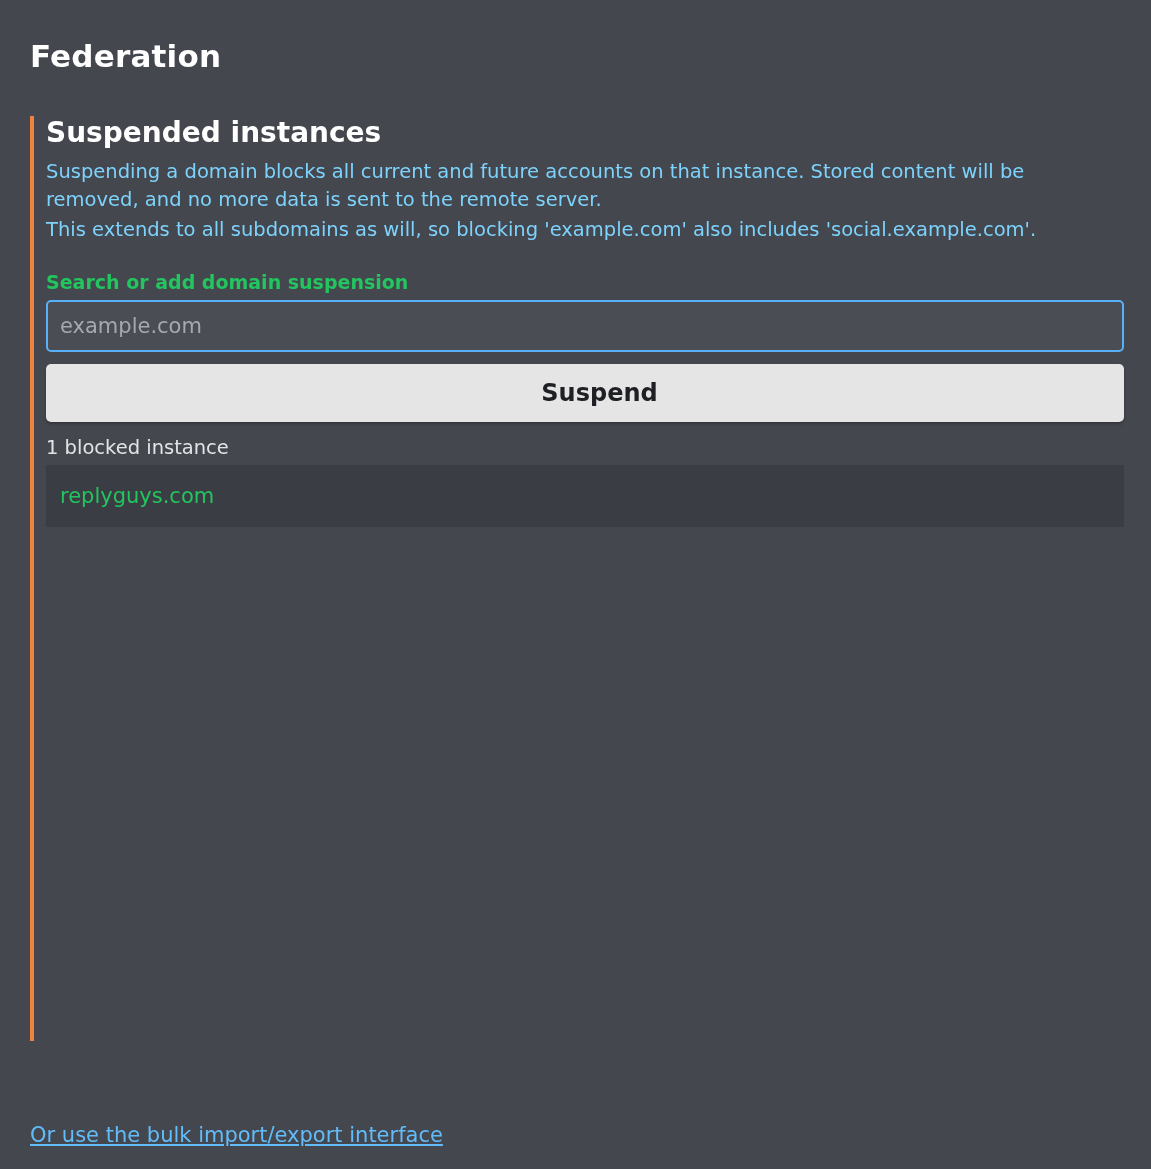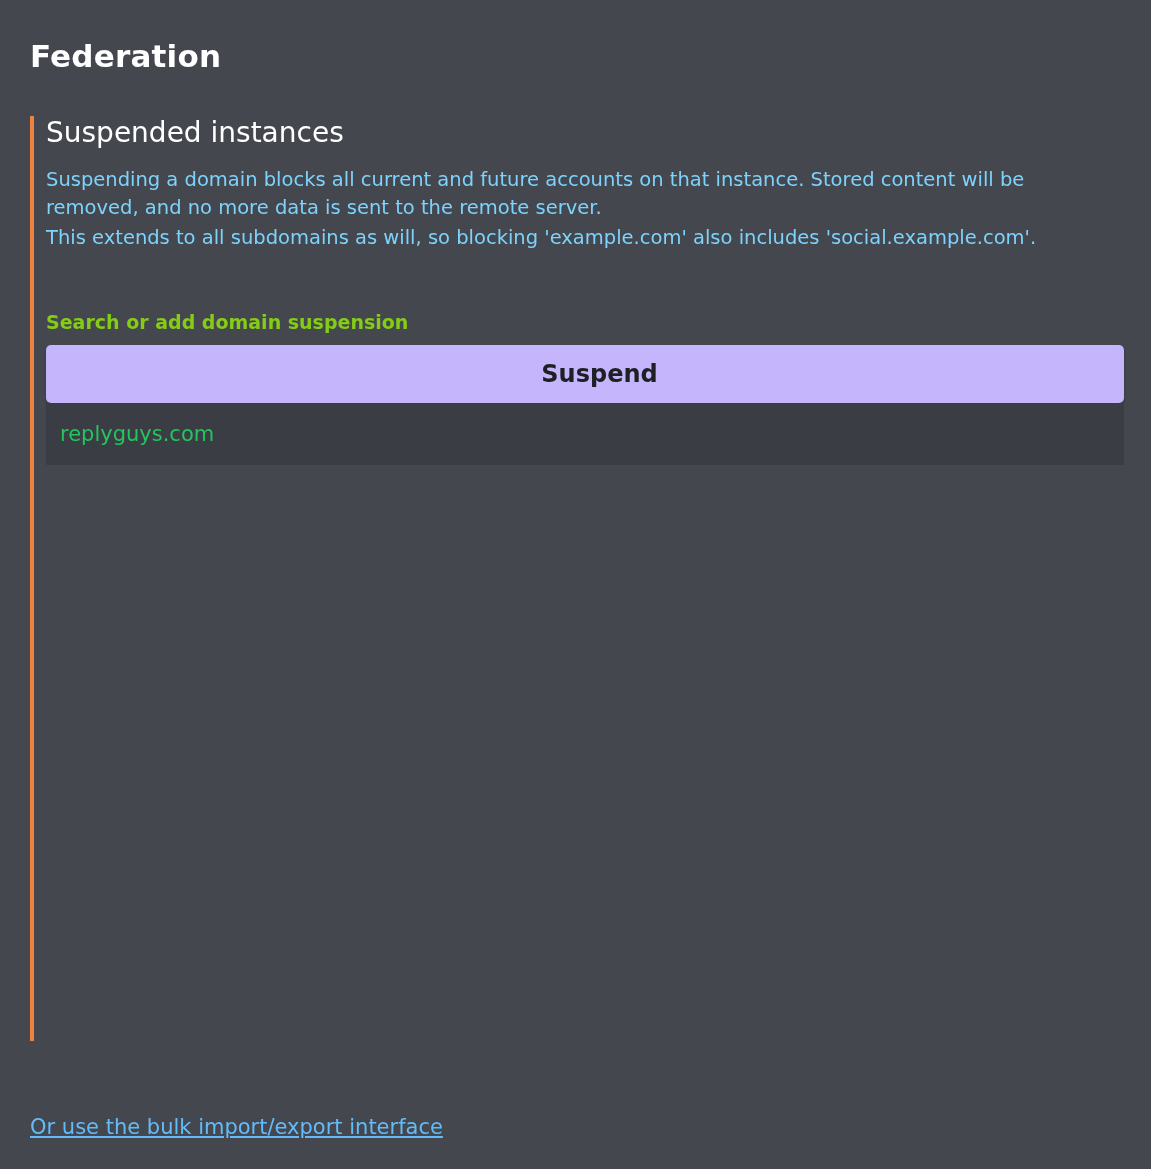--- a/index.html
+++ b/index.html
@@ -31,41 +31,41 @@
     margin: 42px 0 0 30px;
     padding-left: 12px;
     border-left: 4px solid #f0813e;
     width: 1110px;
     box-sizing: border-box;
     min-height: 925px;
     position: relative;
   }
   .panel-title {
     font-size: 28px;
-    font-weight: normal;
+    font-weight: bold;
     color: #ffffff;
-    margin: 0 0 16px 0;
+    margin: 0 0 8px 0;
     line-height: 1.2;
   }
   .panel-desc {
     font-size: 19.5px;
     line-height: 1.47;
     color: #7dd3fc;
     margin: 0;
     max-width: 1062px;
   }
   .panel-desc .second {
     display: block;
     margin-top: 1px;
   }
   .field-label {
     font-size: 19px;
     font-weight: bold;
-    color: #84cc16;
-    margin: 58px 0 7px 0;
+    color: #22c55e;
+    margin: 26px 0 7px 0;
   }
   .search-input {
     display: block;
     width: 1078px;
     box-sizing: border-box;
     height: 52px;
     background: #4b4d55;
     border: 2px solid #58b0f7;
     border-radius: 5px;
     color: #ffffff;
@@ -76,21 +76,21 @@
   }
   .search-input::placeholder {
     color: #a6a8ad;
   }
   .suspend-button {
     display: block;
     width: 1078px;
     box-sizing: border-box;
     height: 58px;
     margin-top: 12px;
-    background: #c4b5fd;
+    background: #e5e5e5;
     border: none;
     border-radius: 5px;
     color: #1f2024;
     font-size: 24px;
     font-weight: bold;
     font-family: "DejaVu Sans", sans-serif;
     cursor: pointer;
     box-shadow: 0 2px 3px rgba(0,0,0,0.25);
     padding-left: 35px;
   }
@@ -114,21 +114,21 @@
     color: #22c55e;
     cursor: pointer;
   }
   .instance-date {
     font-size: 21px;
     color: #62bcfa;
   }
   .footer-link-wrap {
     position: absolute;
     left: 30px;
-    bottom: 30px;
+    bottom: 22px;
   }
   .footer-link {
     font-size: 21px;
     color: #62bcfa;
     text-decoration: underline;
     cursor: pointer;
   }
 </style>
 </head>
 <body>
@@ -141,23 +141,25 @@
 
     <h2 class="panel-title">Suspended instances</h2>
 
     <p class="panel-desc">
       <span>Suspending a domain blocks all current and future accounts on that instance. Stored content will be removed, and no more data is sent to the remote server.</span>
       <span class="second">This extends to all subdomains as will, so blocking 'example.com' also includes 'social.example.com'.</span>
     </p>
 
     <div class="field-label">Search or add domain suspension</div>
 
+    <input class="search-input" type="text" placeholder="example.com" style="">
 
     <button class="suspend-button">Suspend</button>
 
+    <div class="count-text">1 blocked instance</div>
 
     <div class="instance-row">
       <span class="instance-domain">replyguys.com</span>
     </div>
 
   </div>
 
   <div class="footer-link-wrap">
     <a class="footer-link" href="#">Or use the bulk import/export interface</a>
   </div>

